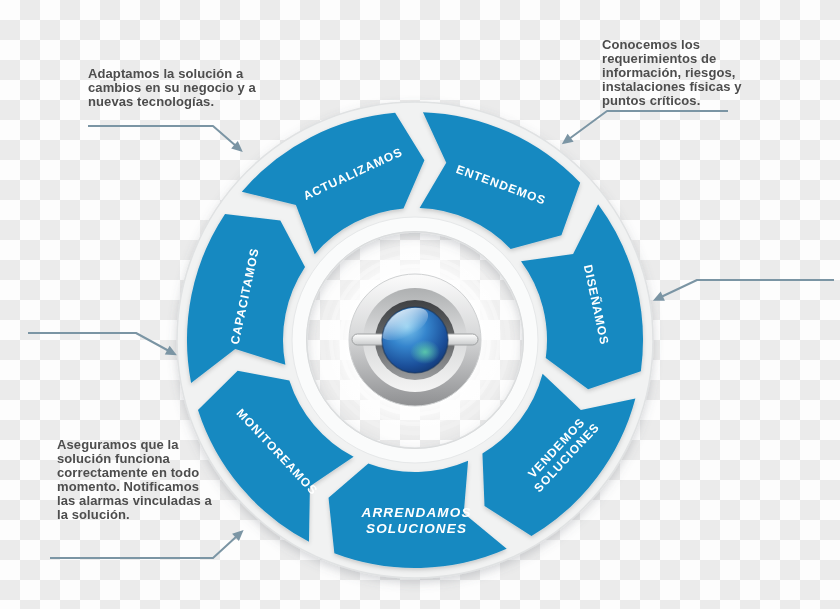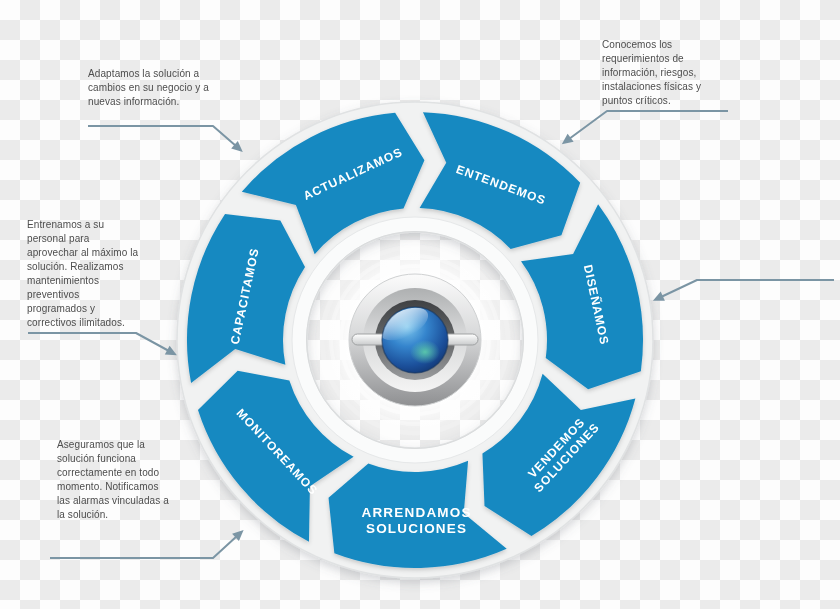--- a/index.html
+++ b/index.html
@@ -10,21 +10,21 @@
     background-image:
       linear-gradient(45deg,#ebebeb 25%,transparent 25%,transparent 75%,#ebebeb 75%),
       linear-gradient(45deg,#ebebeb 25%,transparent 25%,transparent 75%,#ebebeb 75%);
     background-size:40px 40px;
     background-position:0 0,20px 20px;
   }
   #stage{position:relative;width:840px;height:609px;}
   #diagram-svg{position:absolute;left:0;top:0;}
   .callout{
     position:absolute;
-    font-size:10px;line-height:14px;font-weight:400;
+    font-size:13px;line-height:14px;font-weight:700;
     color:#4d4d4d;white-space:pre-line;letter-spacing:.1px;
   }
   .seg-label{
     position:absolute;color:#ffffff;font-weight:bold;
     letter-spacing:1px;text-align:center;white-space:pre-line;
     line-height:1.2;font-size:12px;
   }
 </style>
 </head>
 <body>
@@ -154,46 +154,38 @@
              L 169.6,345.7 Z"></path>
         <polyline points="50,558 213,558 237,536"></polyline>
         <path fill="#7b95a4" stroke="none" d="M 243.6,529.9
              L 238.9,541.0
              L 232.1,533.7 Z"></path>
       </g>
     </svg>
 
   <div class="callout" style="left:88px;top:67px">Adaptamos la solución a
 cambios en su negocio y a
-nuevas información.</div>
+nuevas tecnologías.</div>
 
   <div class="callout" style="left:602px;top:38px">Conocemos los
 requerimientos de
 información, riesgos,
 instalaciones físicas y
 puntos críticos.</div>
 
 
-  <div class="callout" style="left:27px;top:218px">Entrenamos a su
-personal para
-aprovechar al máximo la
-solución. Realizamos
-mantenimientos
-preventivos
-programados y
-correctivos ilimitados.</div>
 
   <div class="callout" style="left:57px;top:438px">Aseguramos que la
 solución funciona
 correctamente en todo
 momento. Notificamos
 las alarmas vinculadas a
 la solución.</div>
 <div class="seg-label" style="left: 500.811px; top: 185.192px; font-size: 12px; transform: translate(-50%, -50%) rotate(20deg);">ENTENDEMOS</div>
     <div class="seg-label" style="left: 595.619px; top: 304.891px; font-size: 12px; transform: translate(-50%, -50%) rotate(78deg);">DISEÑAMOS</div>
     <div class="seg-label" style="left: 561.77px; top: 452.621px; font-size: 12px; transform: translate(-50%, -50%) rotate(-47deg);">VENDEMOS
 SOLUCIONES</div>
-    <div class="seg-label" style="left: 416.58px; top: 520.993px; font-size: 13.5px; letter-spacing: 1.2px; transform: translate(-50%, -50%) rotate(0deg);">ARRENDAMOS
+    <div class="seg-label" style="left: 416.58px; top: 520.993px; font-size: 13.5px; letter-spacing: 1.2px; transform: translate(-50%, -50%) rotate(0deg); font-style: italic;">ARRENDAMOS
 SOLUCIONES</div>
     <div class="seg-label" style="left: 276.668px; top: 452.019px; font-size: 12px; transform: translate(-50%, -50%) rotate(47deg);">MONITOREAMOS</div>
     <div class="seg-label" style="left: 244.606px; top: 295.933px; font-size: 12px; transform: translate(-50%, -50%) rotate(-78deg);">CAPACITAMOS</div>
     <div class="seg-label" style="left: 353.013px; top: 174.209px; font-size: 12px; transform: translate(-50%, -50%) rotate(-25deg);">ACTUALIZAMOS</div>
   </div>
 
 </body></html>

